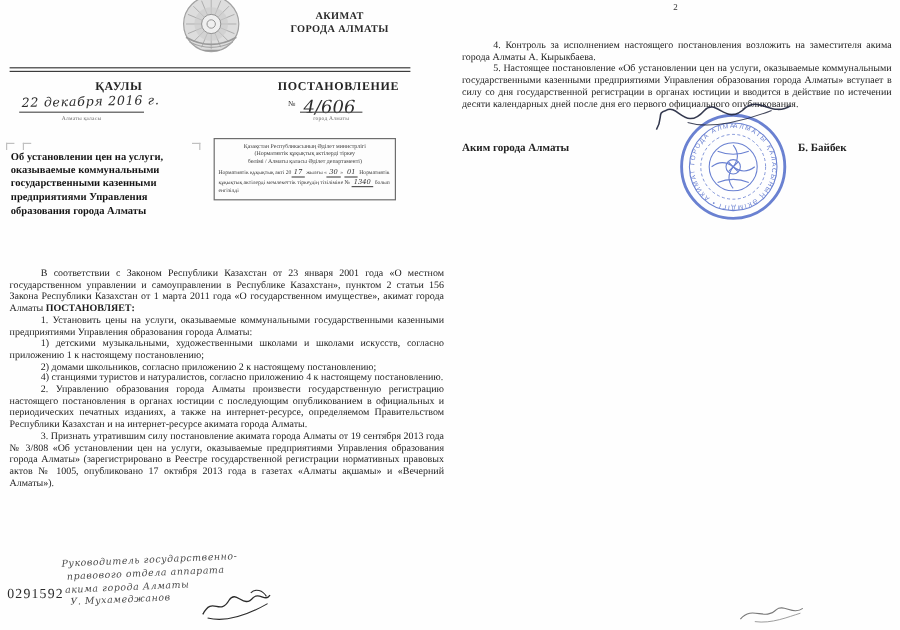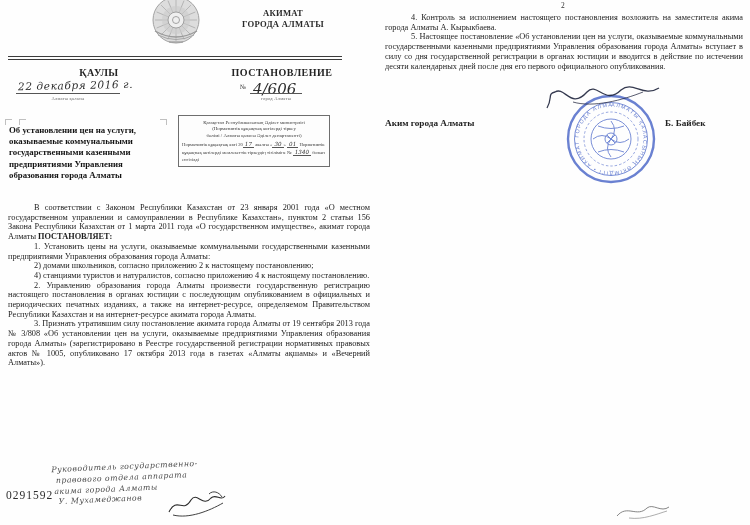--- a/index.html
+++ b/index.html
@@ -27,21 +27,21 @@
   .reg-box {
     border:1px solid #6e6e6e; padding:4px 3px 2px 3px; color:#3a3a3a;
     font-size:4.9px; line-height:6.4px; background:#fdfdfd;
   }
   .reg-box .hdr { text-align:center; }
   .reg-box .fill-row { margin-top:2px; text-align:left; font-size:4.7px; line-height:7.6px; }
   .reg-box .hwv { font-family:"DejaVu Serif", serif; font-style:italic; font-size:5.6px; color:#333; border-bottom:0.5px solid #555; padding:0 2px; }
 
   
   .doc-title { font-weight:bold; font-size:8.8px; line-height:11.2px; color:#141414; }
-  .body-text { font-size:8.3px; line-height:9.7px; text-align:justify; color:#1c1c1c; }
+  .body-text { font-size:8.3px; line-height:9.7px; text-align:justify; color:#1c1c1c;margin-top:20px; }
   .body-text p { margin:0; text-indent:26px; }
   .bold { font-weight:bold; }
 
   .corner-mark { width:6px; height:5px; opacity:0.55; }
   .cm-l { border-left:1px solid #8e8e8e; border-top:1px solid #8e8e8e; }
   .cm-r { border-right:1px solid #8e8e8e; border-top:1px solid #8e8e8e; }
 
   
   .note-hw { font-family:"DejaVu Serif", serif; font-style:italic; font-size:7.8px; line-height:10.8px;
              color:#4a4a4a; letter-spacing:0.5px; transform:rotate(-2.5deg); white-space:nowrap; }
@@ -118,20 +118,21 @@
 
     <div class="abs corner-mark cm-l" style="left:5px; top:119px;"></div>
     <div class="abs corner-mark cm-l" style="left:19px; top:119px;"></div>
     <div class="abs corner-mark cm-r" style="left:160px; top:119px;"></div>
 
     <div class="abs doc-title" style="left:9px; top:125px; width:160px;">Об установлении цен на услуги, оказываемые коммунальными государственными казенными предприятиями Управления образования города Алматы</div>
 
     <div class="abs body-text" style="left:8px; top:203px; width:362px;">
       <p><span>В соответствии с Законом Республики Казахстан от 23 января 2001 года «О местном государственном управлении и самоуправлении в Республике Казахстан», пунктом 2 статьи 156 Закона Республики Казахстан от 1 марта 2011 года «О государственном имуществе», акимат города Алматы </span><span class="bold">ПОСТАНОВЛЯЕТ:</span></p>
       <p>1. Установить цены на услуги, оказываемые коммунальными государственными казенными предприятиями Управления образования города Алматы:</p>
+      <p>1) детскими музыкальными, художественными школами и школами искусств, согласно приложению 1 к настоящему постановлению;</p>
       <p>2) домами школьников, согласно приложению 2 к настоящему постановлению;</p>
       <p>4) станциями туристов и натуралистов, согласно приложению 4 к настоящему постановлению.</p>
       <p>2. Управлению образования города Алматы произвести государственную регистрацию настоящего постановления в органах юстиции с последующим опубликованием в официальных и периодических печатных изданиях, а также на интернет-ресурсе, определяемом Правительством Республики Казахстан и на интернет-ресурсе акимата города Алматы.</p>
       <p>3. Признать утратившим силу постановление акимата города Алматы от 19 сентября 2013 года № 3/808 «Об установлении цен на услуги, оказываемые предприятиями Управления образования города Алматы» (зарегистрировано в Реестре государственной регистрации нормативных правовых актов № 1005, опубликовано 17 октября 2013 года в газетах «Алматы ақшамы» и «Вечерний Алматы»).</p>
     </div>
 
     <div class="abs note-hw" style="left:52px; top:462px;">
       <div>Руководитель государственно-</div>
       <div style="margin-left:4px;">правового отдела аппарата</div>
       <div style="margin-left:2px;">акима города Алматы</div>

